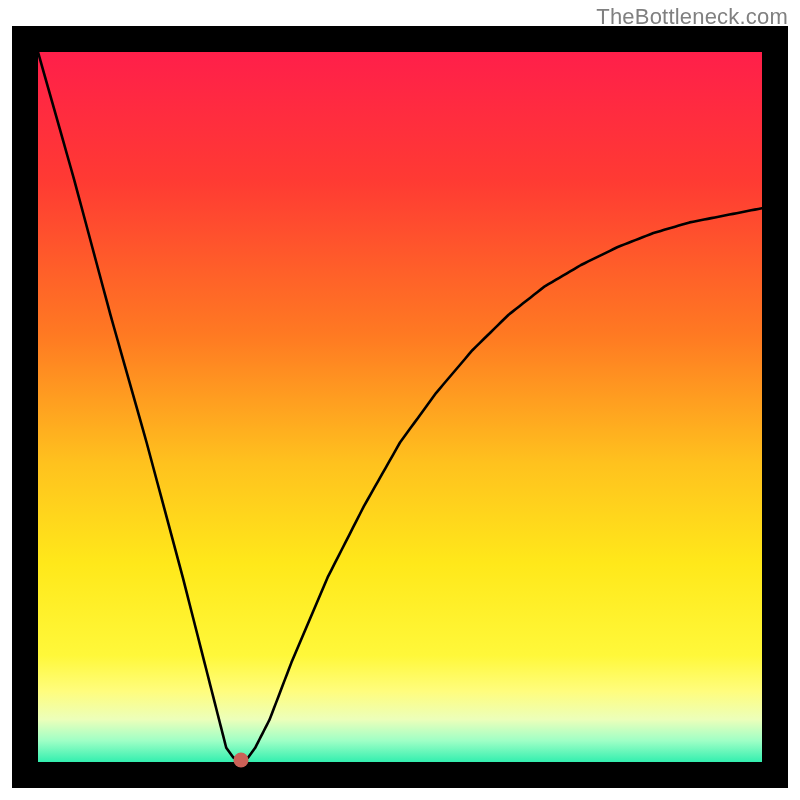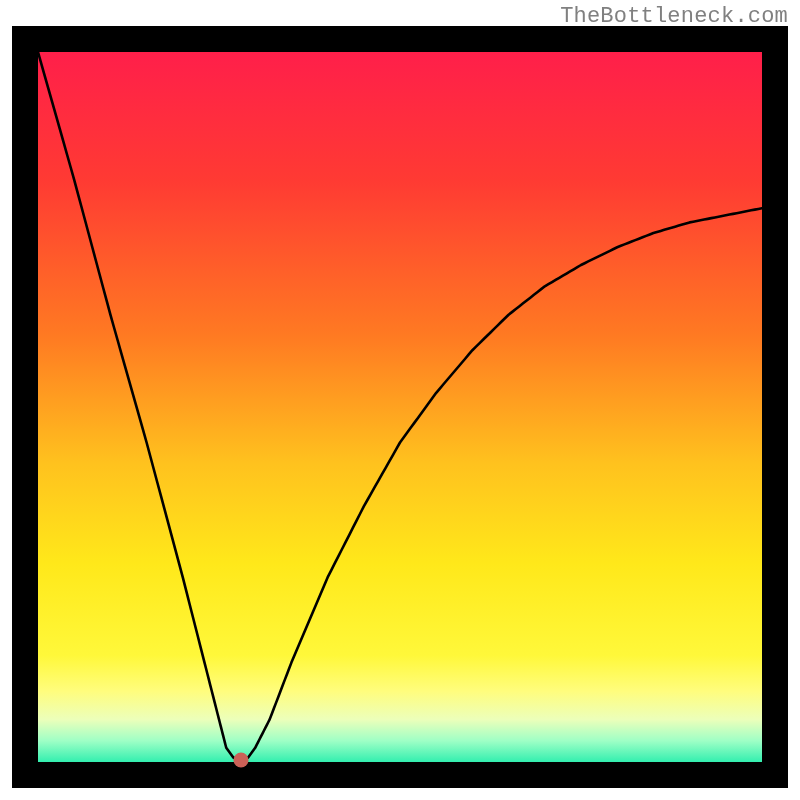--- a/index.html
+++ b/index.html
@@ -8,21 +8,20 @@
     width: 800px;
     height: 800px;
     overflow: hidden;
     background: #ffffff;
     font-family: Arial, Helvetica, sans-serif;
   }
   .stage {
     position: relative;
     width: 800px;
     height: 680px;
-    font-family: Liberation Mono, monospace;
   }
   .watermark {
     position: absolute;
     top: 4px;
     right: 12px;
     color: #808080;
     font-size: 22px;
     font-weight: 400;
     letter-spacing: 0.2px;
     z-index: 5;

